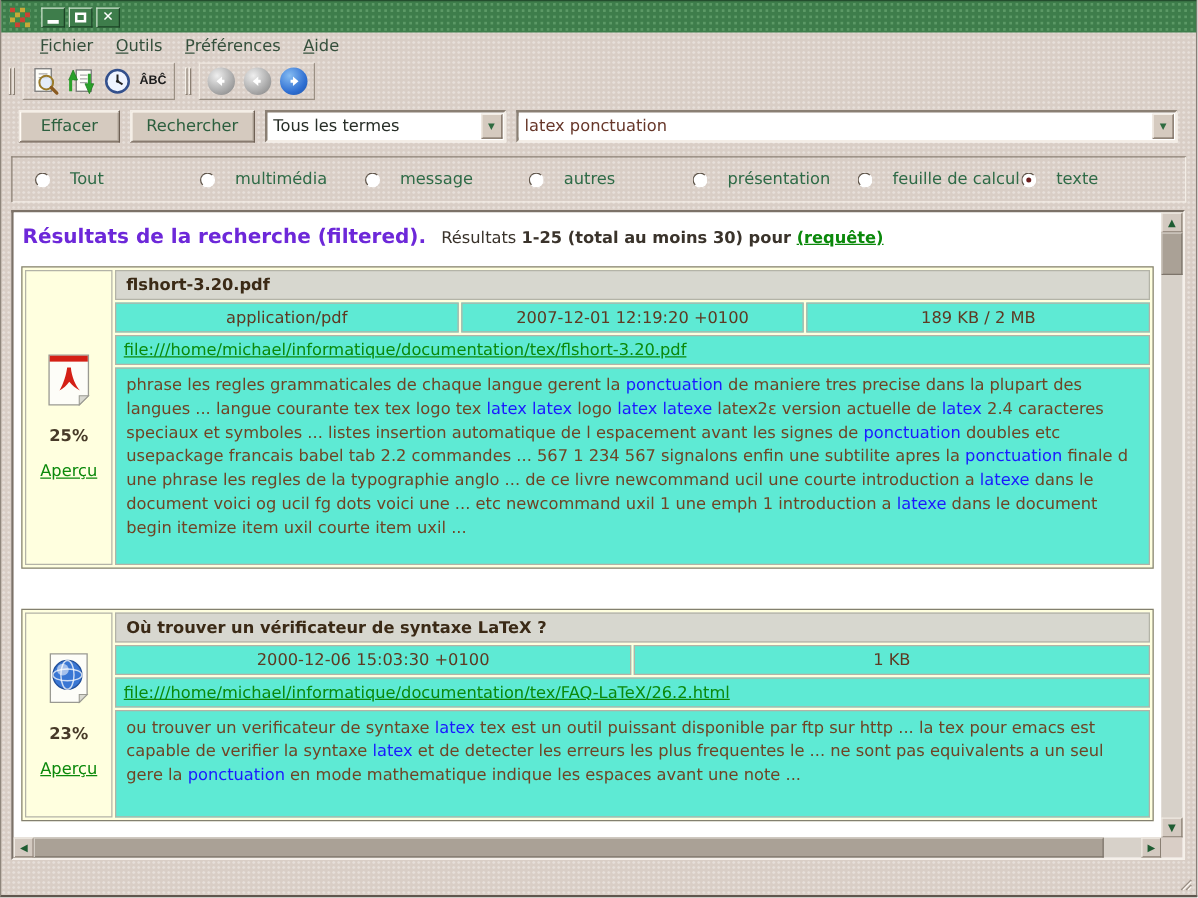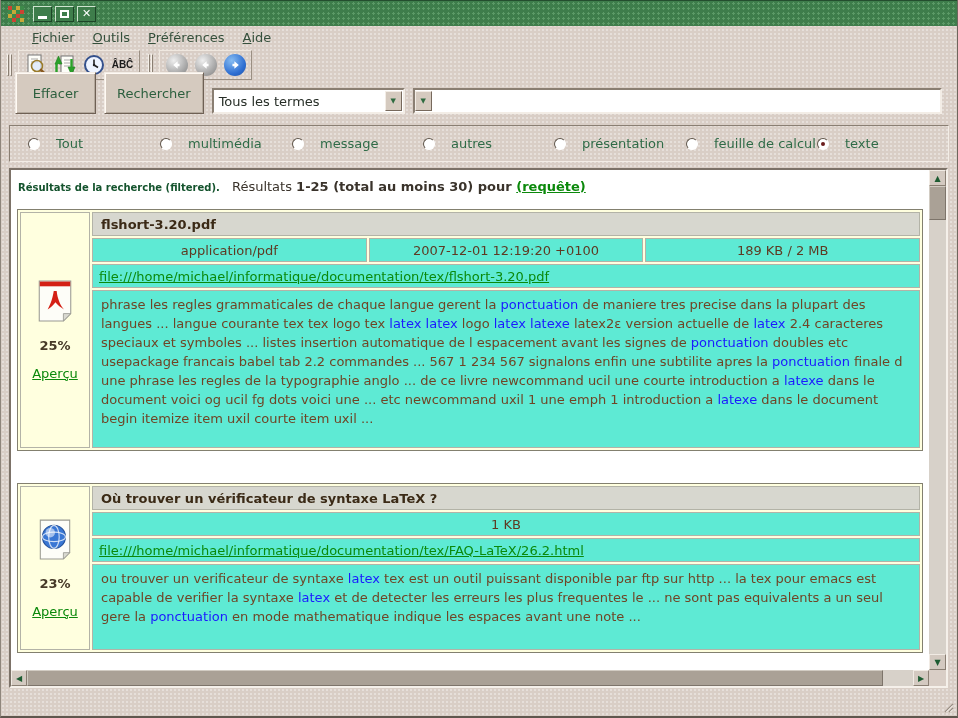--- a/index.html
+++ b/index.html
@@ -58,21 +58,21 @@
   .tb-btn { width: 29px; height: 26px; display: flex; align-items: center; justify-content: center;
     background: transparent; border: none; padding: 0; }
   .abc-glyph { font-size: 10px; font-weight: bold; color: #1c1c1c; letter-spacing: 0px; }
   .nav-circle { width: 22px; height: 22px; border-radius: 50%;
     display: flex; align-items: center; justify-content: center; }
   .nav-gray { background: radial-gradient(circle at 35% 30%, #efefef, #a8a8a8 62%, #7e7e7e); }
   .nav-blue { background: radial-gradient(circle at 35% 30%, #86bcf2, #2f6fd2 62%, #1a50a8); }
   
   .searchrow { height: 38px; flex: none; display: flex; align-items: flex-end; padding: 0 15px 4px 14px; }
   .btn {
-    height: 42px; min-width: 81px; padding: 0 12px;
+    height: 26px; min-width: 81px; padding: 0 12px;
     background: #d5cabf;
     border: 1px solid; border-color: #f3ede6 #6e6054 #6e6054 #f3ede6;
     box-shadow: inset 1px 1px 0 #fffaf4, inset -1px -1px 0 #b3a89c;
     color: #2c5f3e; font-size: 13px; font-family: inherit; cursor: default;
   }
   .btn + .btn { margin-left: 8px; }
   .combo {
     height: 26px; background: #fff; display: flex; align-items: center;
     border: 2px solid; border-color: #8a7f73 #f3ede6 #f3ede6 #8a7f73;
   }
@@ -109,21 +109,21 @@
     width: 4px; height: 4px; border-radius: 50%; background: #6b1d1d; }
   
   .results-frame {
     flex: 1; margin: 6px 9px 0 8px; position: relative;
     border: 2px solid; border-color: #7c7268 #f5f0ea #f5f0ea #7c7268;
     background: #fff;
   }
   .results-viewport { position: absolute; left: 0; top: 0; right: 17px; bottom: 16px;
     background: #fff; overflow: hidden; }
   .results-header { padding: 9px 4px 0 7px; margin-bottom: 15px; }
-  .rh-title { font-size: 10px; font-weight: bold; color: #14532d; }
+  .rh-title { font-size: 16px; font-weight: bold; color: #6d28d9; }
   .rh-summary { font-size: 13px; color: #3a332b; margin-left: 8px; }
   .rh-bold { font-weight: bold; }
   .rh-query-link { font-weight: bold; color: #0b890b; text-decoration: underline; cursor: pointer; }
   .entries { }
   .entry {
     width: 906px; margin: 0 0 32px 6px; display: flex;
     border: 1px solid #83806f; background: #ffffdf; padding: 2px;
   }
   .entry:nth-child(1) { height: 242px; }
   .entry:nth-child(2) { height: 170px; }
@@ -279,20 +279,21 @@
   </div>
 
   <div class="searchrow">
     <button class="btn">Effacer</button>
     <button class="btn">Rechercher</button>
     <div class="combo combo-mode">
       <span class="combo-text">Tous les termes</span>
       <span class="combo-arrow">▼</span>
     </div>
     <div class="combo combo-query">
+      <input class="combo-input" type="text" value="latex ponctuation" style="">
       <span class="combo-arrow">▼</span>
     </div>
   </div>
 
   <div class="filterbar">
       <div class="radio-opt">
         <span class="radio-circle"></span>
         <span>Tout</span>
       </div>
       <div class="radio-opt">
@@ -372,20 +373,21 @@
           <ellipse cx="17" cy="18" rx="5" ry="11" fill="none" stroke="rgba(255,255,255,0.75)" stroke-width="1.1"></ellipse>
           <ellipse cx="17" cy="18" rx="11" ry="4.5" fill="none" stroke="rgba(255,255,255,0.75)" stroke-width="1.1"></ellipse>
         </svg>
       </span>
       <span class="relevance">23%</span>
       <a class="preview-link">Aperçu</a>
     </div>
     <div class="entry-right">
       <div class="cell title-cell">Où trouver un vérificateur de syntaxe LaTeX ?</div>
       <div class="meta-row">
+        <div class="cell meta-cell">2000-12-06 15:03:30 +0100</div>
         <div class="cell meta-cell">1 KB</div>
       </div>
       <div class="cell url-cell">
         <a class="url-link">file:///home/michael/informatique/documentation/tex/FAQ-LaTeX/26.2.html</a>
       </div>
       <div class="cell snippet-cell"><span>ou trouver un verificateur de syntaxe </span><span class="hl">latex</span><span> tex est un outil puissant disponible par ftp sur http ... la tex pour emacs est capable de verifier la syntaxe </span><span class="hl">latex</span><span> et de detecter les erreurs les plus frequentes le ... ne sont pas equivalents a un seul gere la </span><span class="hl">ponctuation</span><span> en mode mathematique indique les espaces avant une note ...</span></div>
     </div>
   </div>
 </div>
     </div>

